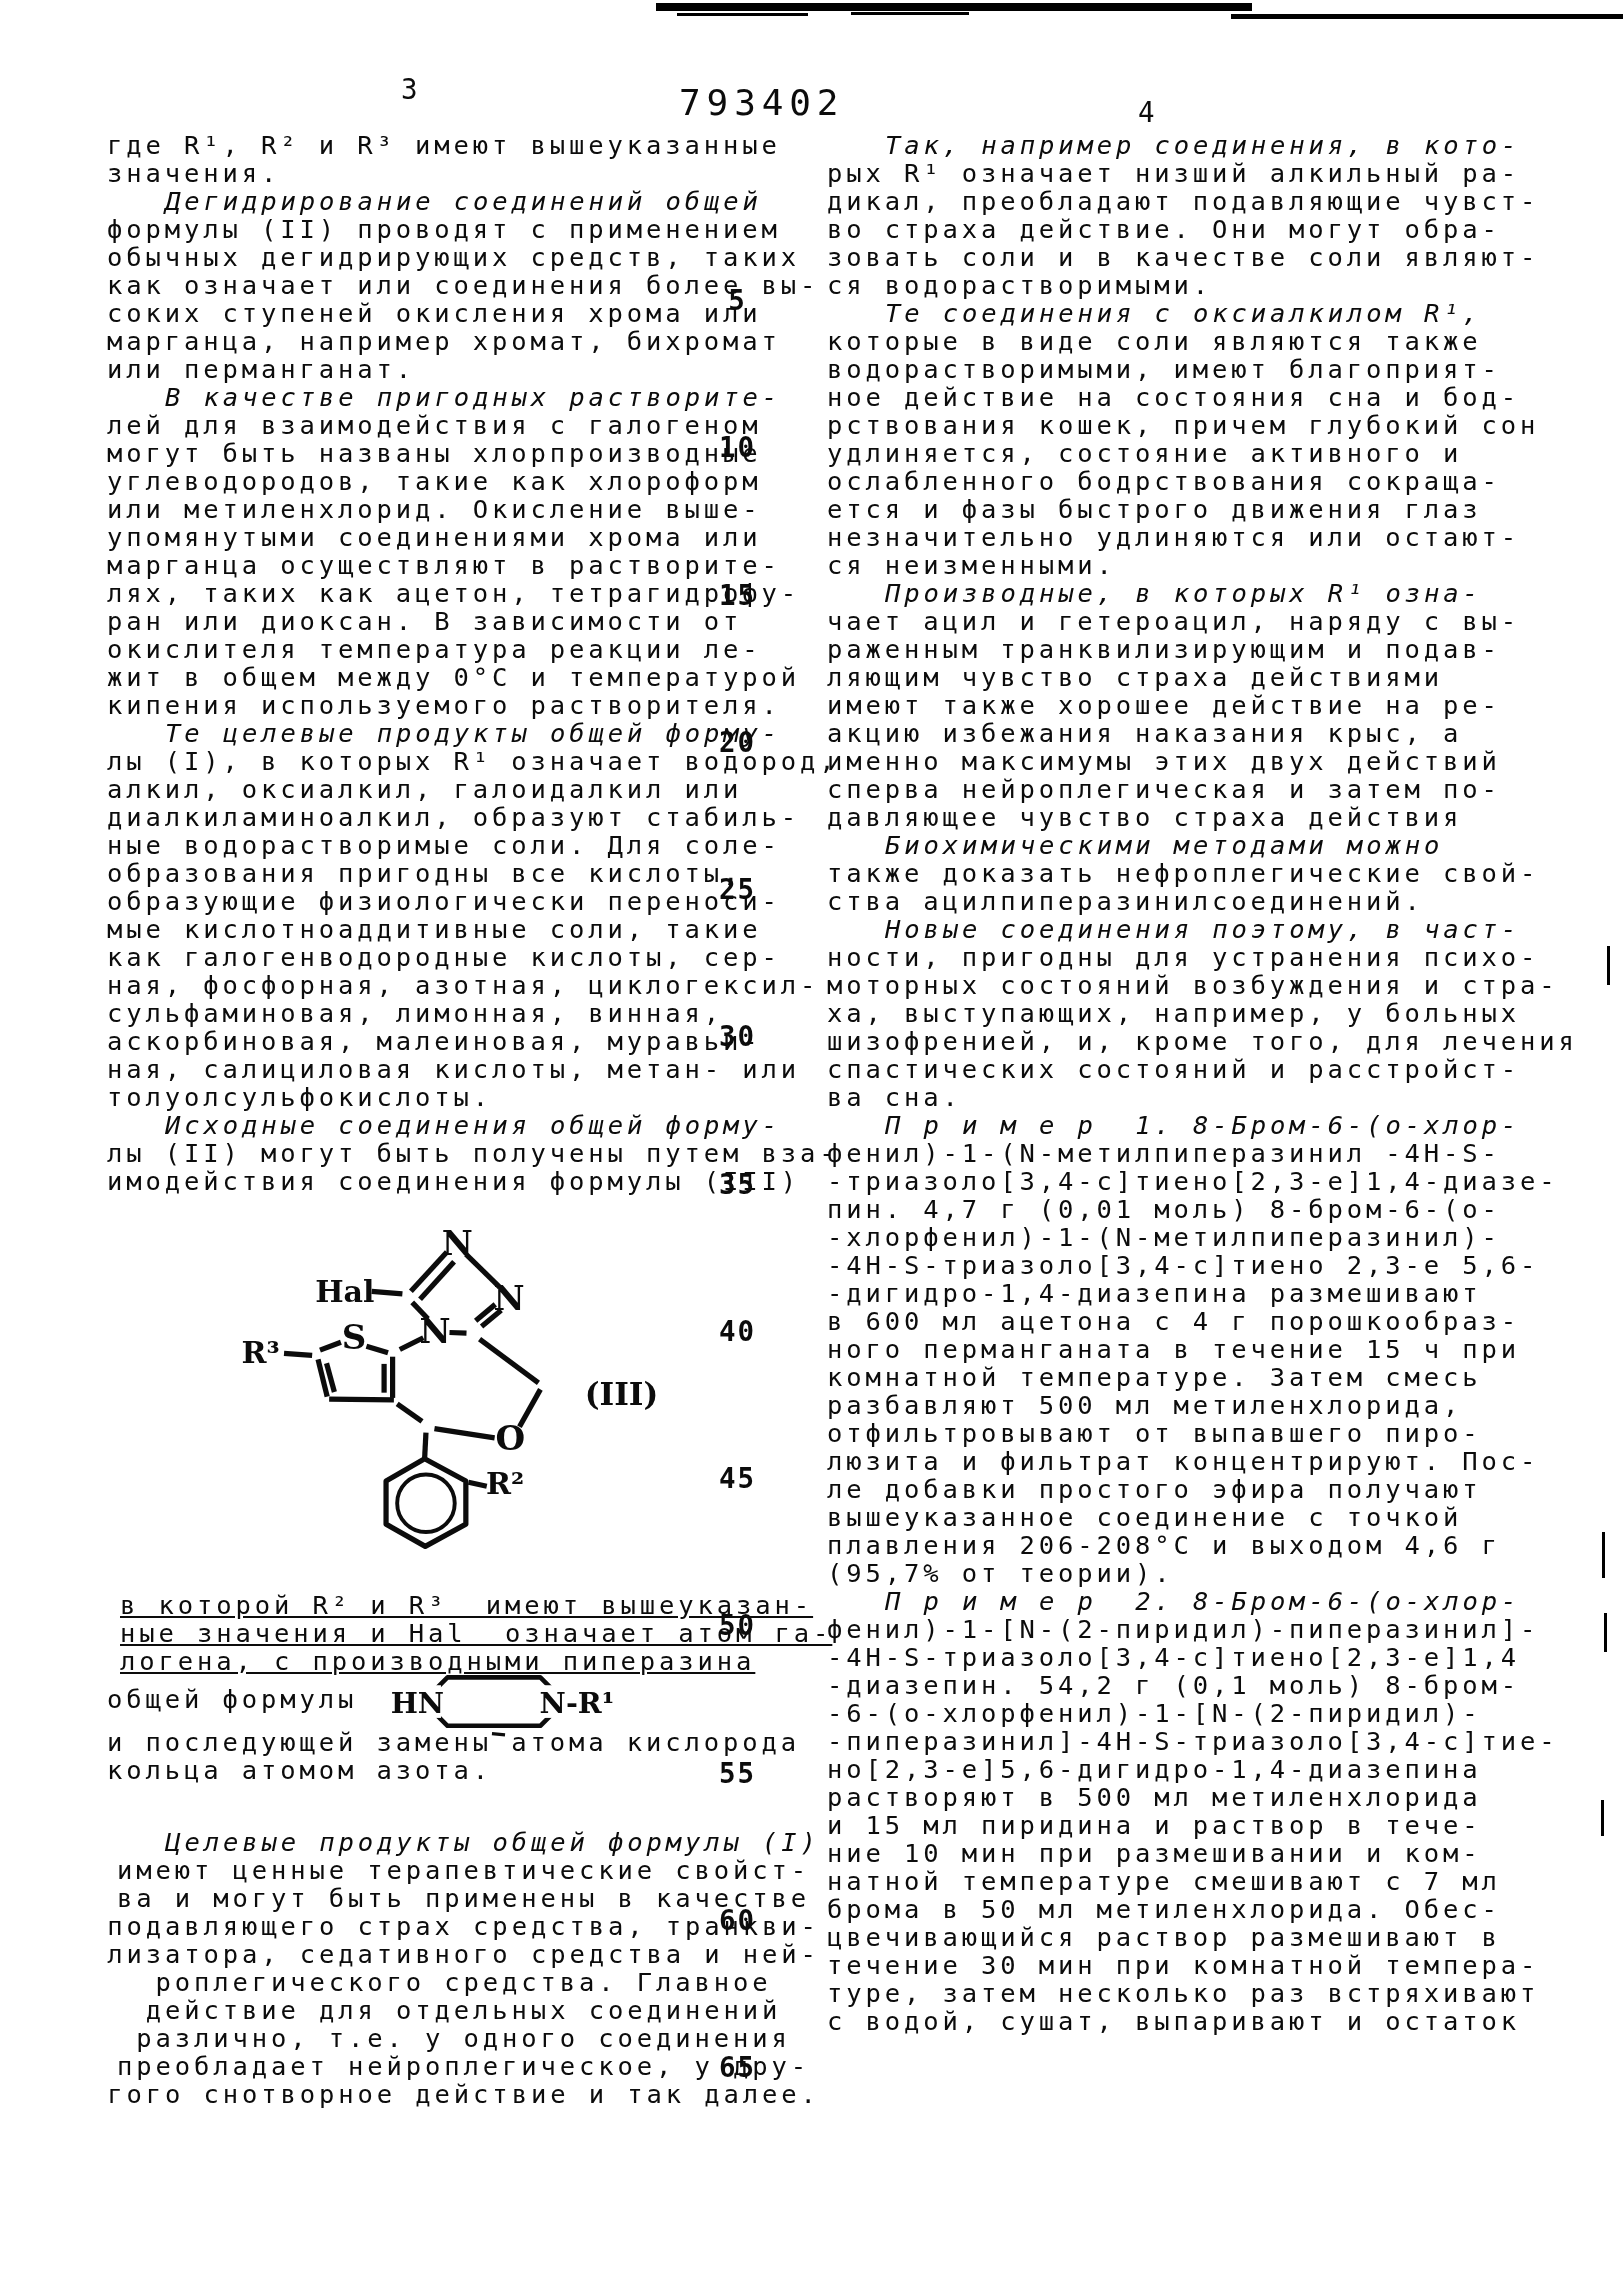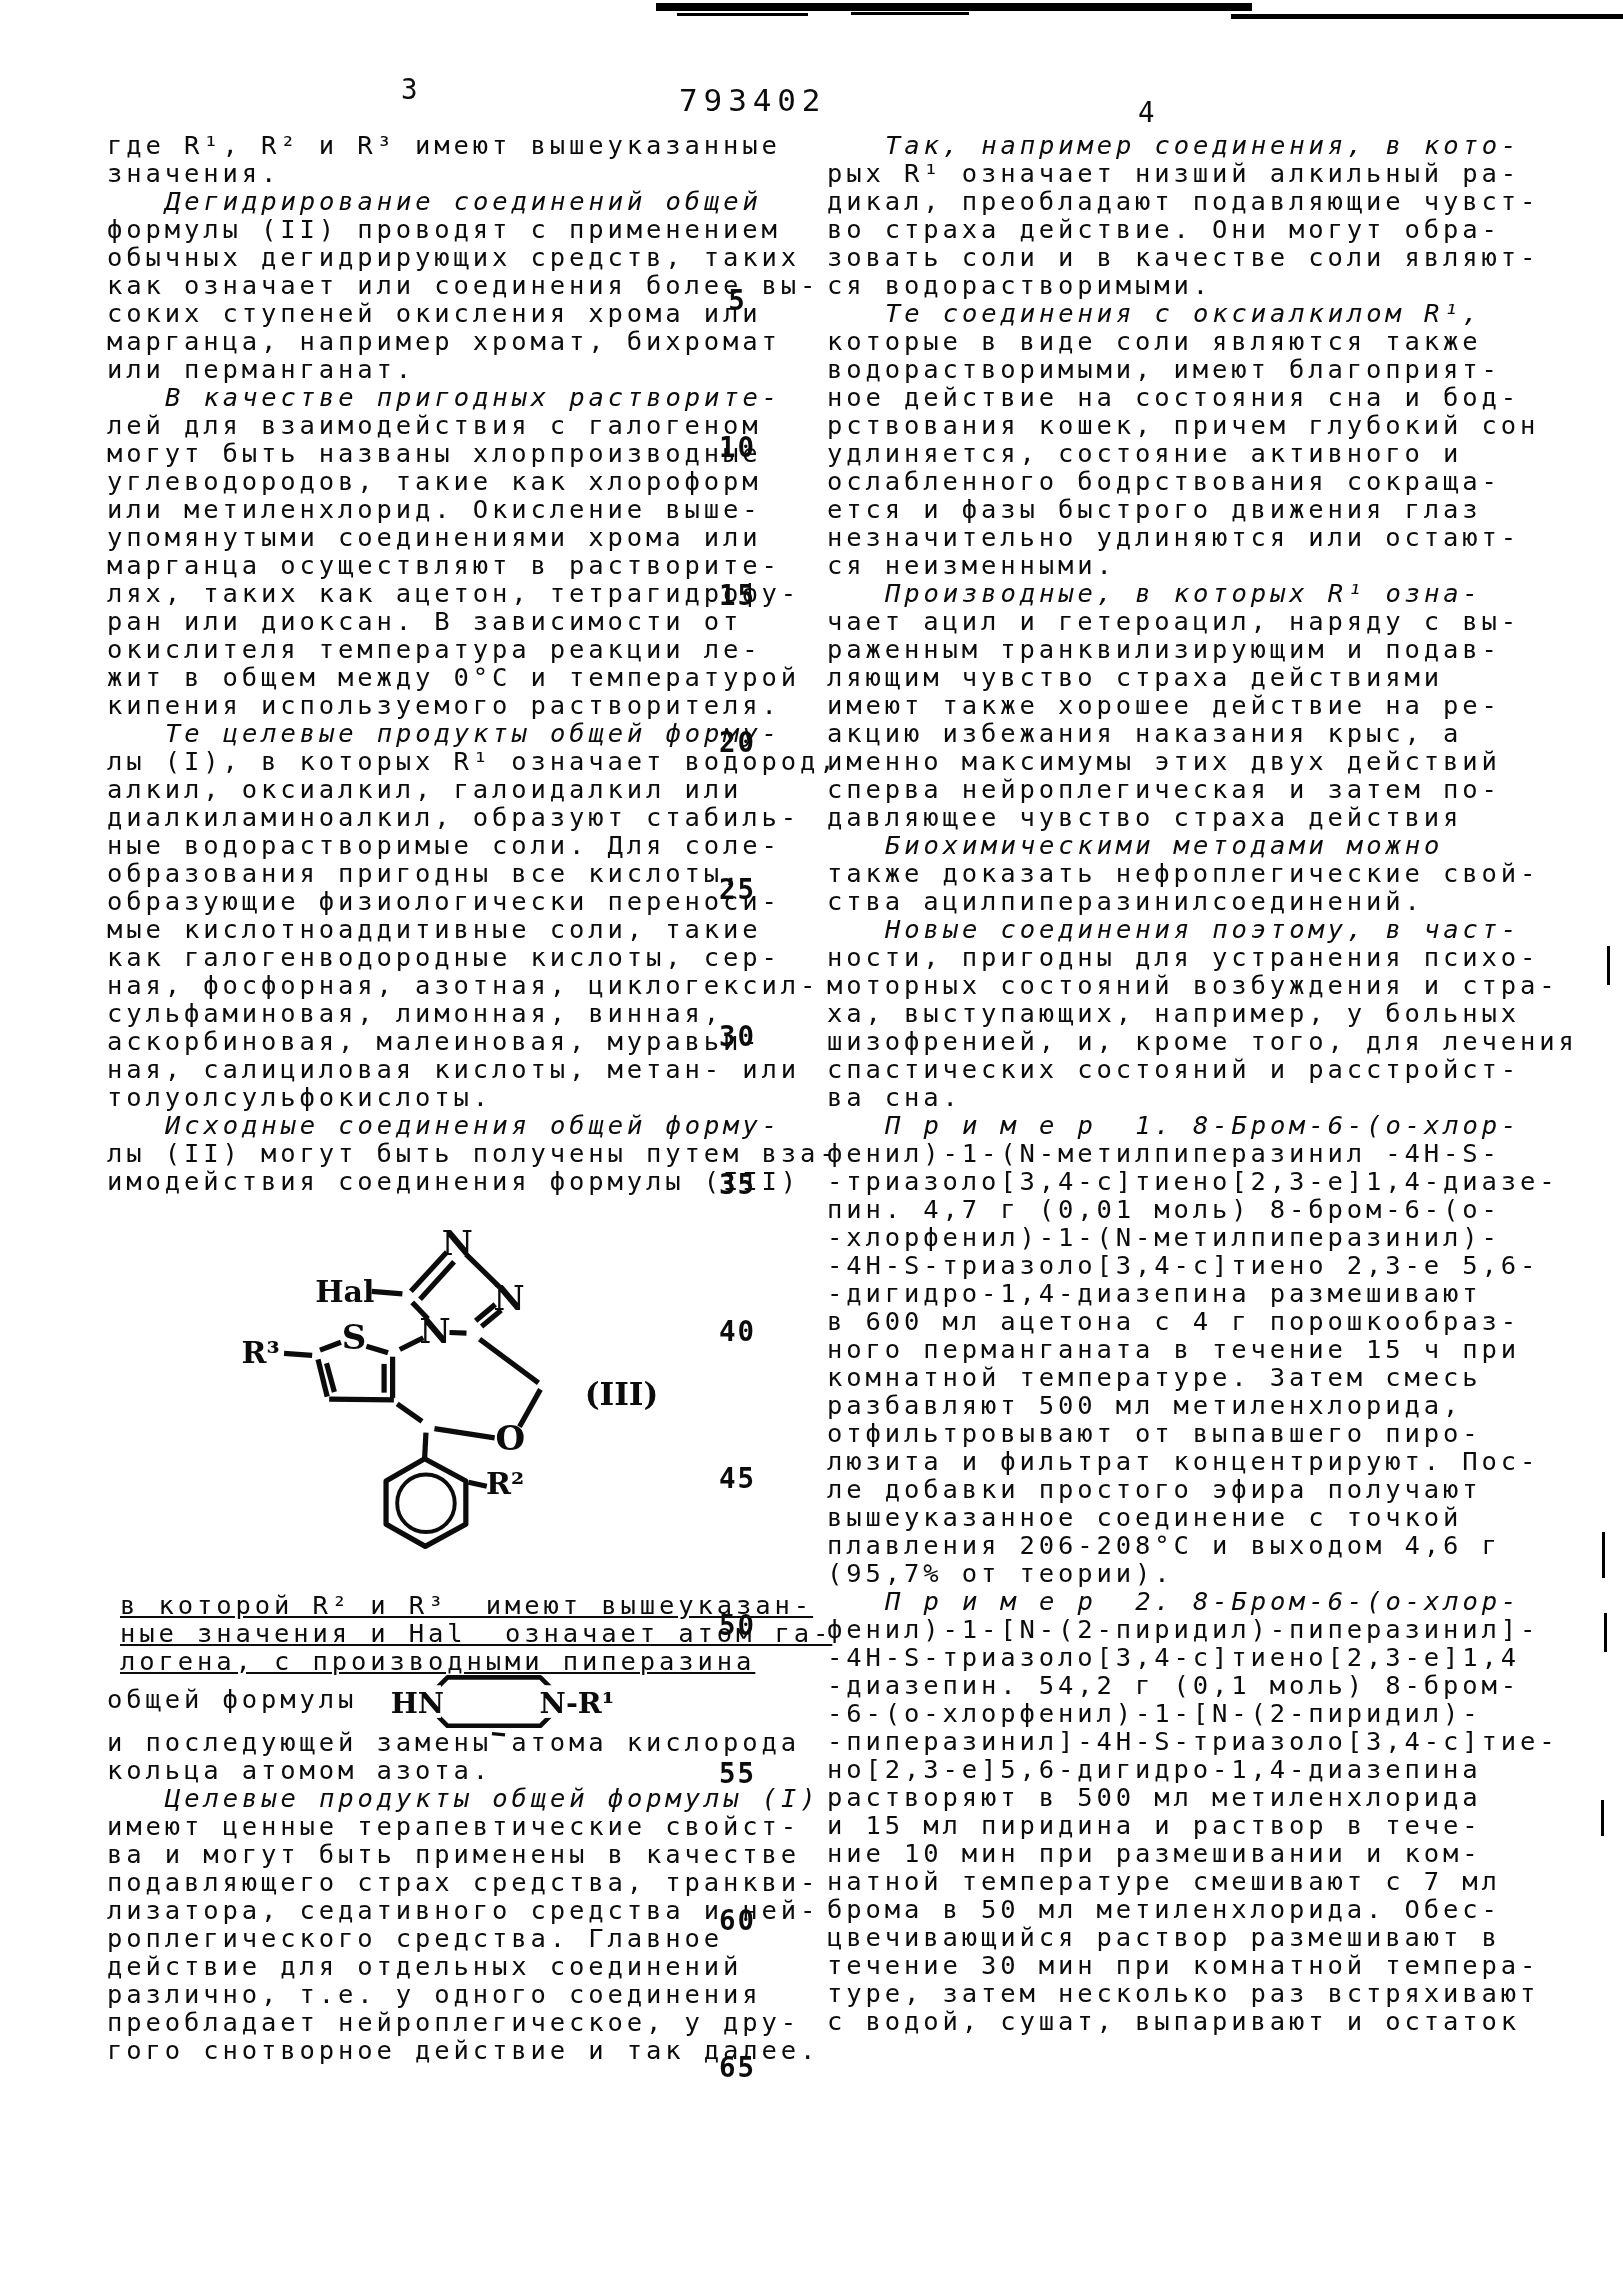--- a/index.html
+++ b/index.html
@@ -6,21 +6,21 @@
   .page {
     position:relative; width:1623px; height:2295px; background:#ffffff;
     font-family:"DejaVu Sans Mono", monospace; color:#0c0c0c; overflow:hidden;
   }
   
   .block { position:absolute;margin-left:12px; }
   .ln { height:28px; line-height:28px; font-size:25.5px; letter-spacing:3.9px; white-space:pre; }
   .ln.indent { padding-left:58px;font-style:italic; }
   
   .pgnum { position:absolute; font-size:27.5px; letter-spacing:1.3px; }
-  .patnum { position:absolute; font-size:31px; letter-spacing:5.9px; }
+  .patnum { position:absolute; font-size:36px; letter-spacing:5.9px; }
   
   .gutter {
     position:absolute; left:706px; top:286px; width:63px; height:1795px;
     display:flex; flex-direction:column; justify-content:space-between; align-items:center;
   }
   .gutter div { font-size:27.5px; font-weight:bold; letter-spacing:2px; height:28px; line-height:28px; }
   
   .mark { position:absolute; background:#000; }
   
   .chem { position:absolute; }
@@ -163,21 +163,21 @@
     <rect x="818" y="2574" width="128" height="50" fill="#ffffff" stroke="none"></rect>
     <text x="638" y="2616" font-size="44" text-anchor="middle">HN</text>
     <text x="882" y="2616" font-size="44" text-anchor="middle">N-R¹</text>
   </svg>
 
   <div class="block" style="left:95px; top:1728px; width:713px;">
       <div class="ln">и последующей замены атома кислорода</div>
       <div class="ln">кольца атомом азота.</div>
     </div>
 
-  <div class="block" style="left:95px; top:1784px; width:713px;">
+  <div class="block" style="left:95px; top:1828px; width:713px;text-align:center;">
       <div class="ln indent">Целевые продукты общей формулы (I)</div>
       <div class="ln">имеют ценные терапевтические свойст-</div>
       <div class="ln">ва и могут быть применены в качестве</div>
       <div class="ln">подавляющего страх средства, транкви-</div>
       <div class="ln">лизатора, седативного средства и ней-</div>
       <div class="ln">роплегического средства. Главное</div>
       <div class="ln">действие для отдельных соединений</div>
       <div class="ln">различно, т.е. у одного соединения</div>
       <div class="ln">преобладает нейроплегическое, у дру-</div>
       <div class="ln">гого снотворное действие и так далее.</div>

